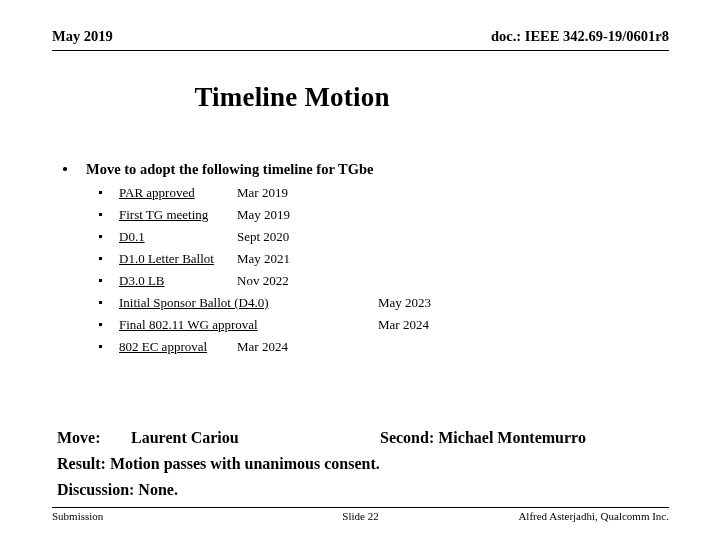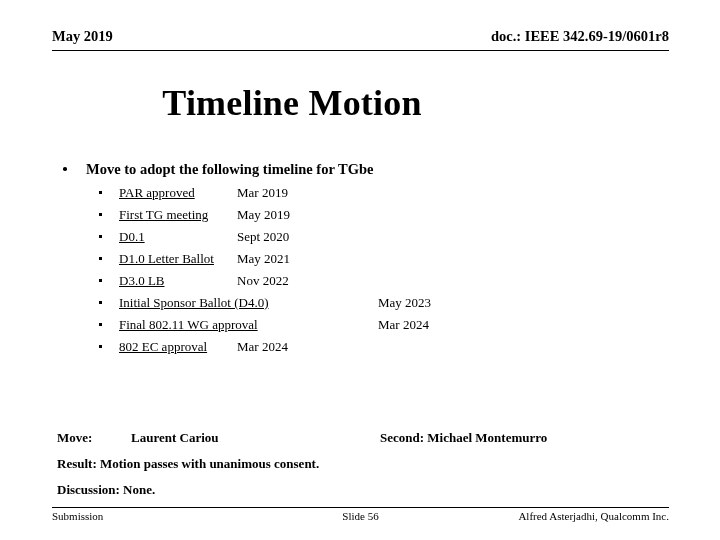--- a/index.html
+++ b/index.html
@@ -49,21 +49,21 @@
     border-top: 1.4px solid #000000;
   }
 
   
   .slide-title {
     position: absolute;
     left: 0;
     top: 82px;
     width: 584px;
     text-align: center;
-    font-size: 36px;
+    font-size: 27px;
     font-weight: bold;
     letter-spacing: 0.2px;
   }
 
   
   .body-area {
     position: absolute;
     left: 0;
     top: 158px;
     width: 720px;
@@ -120,21 +120,21 @@
     left: 378px;
     top: 0;
   }
 
   
   .motion-block {
     position: absolute;
     left: 0;
     top: 428px;
     width: 720px;
-    font-size: 13px;
+    font-size: 16px;
     font-weight: bold;
   }
   .motion-row {
     position: relative;
     height: 26px;
     line-height: 20px;
     white-space: nowrap;
   }
   .motion-row .m-move-label { position: absolute; left: 57px; top: 0; }
   .motion-row .m-move-name  { position: absolute; left: 131px; top: 0; }
@@ -234,16 +234,16 @@
   <div class="motion-row">
     <span class="m-line">Result: Motion passes with unanimous consent.</span>
   </div>
   <div class="motion-row">
     <span class="m-line">Discussion: None.</span>
   </div>
 </div>
 
 <div class="footer-rule"></div>
 <div class="slide-footer">
-  <div class="ftr-center">Slide 56</div>
+  <div class="ftr-center">Slide 22</div>
   <div class="ftr-left">Submission</div>
   <div class="ftr-right">Alfred Asterjadhi, Qualcomm Inc.</div>
 </div>
 
 </body></html>

